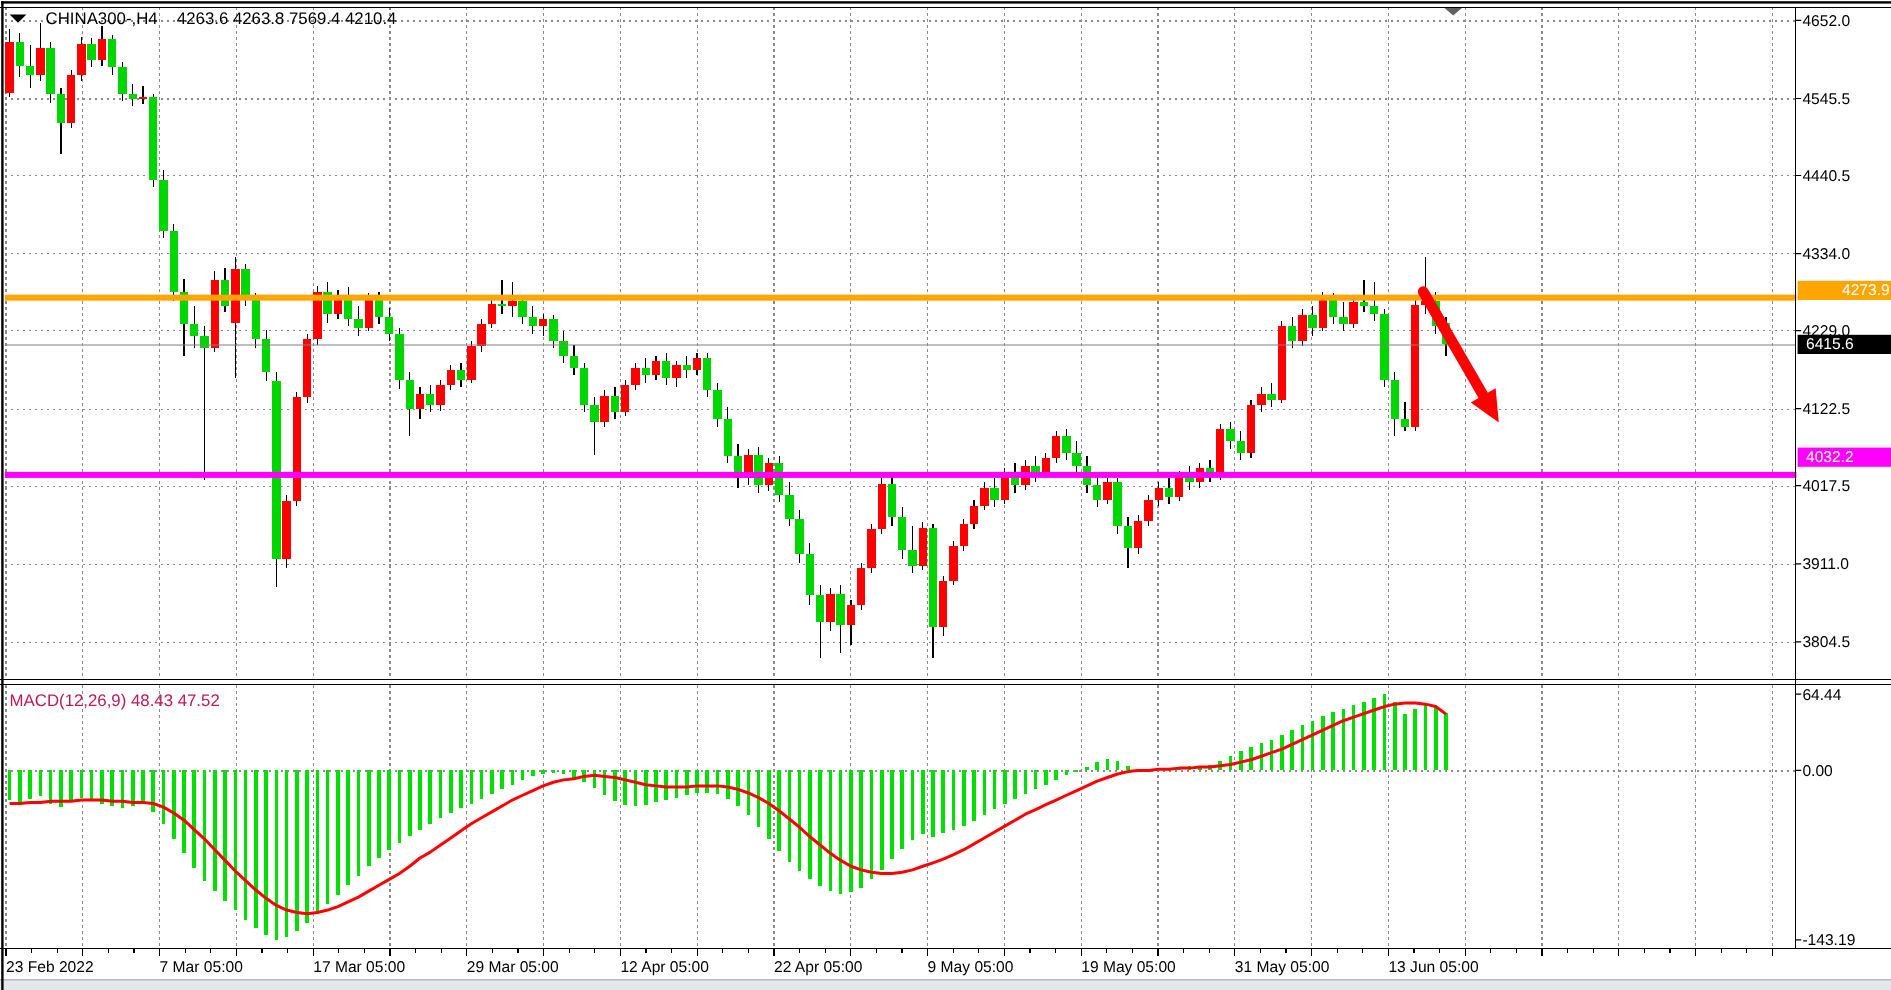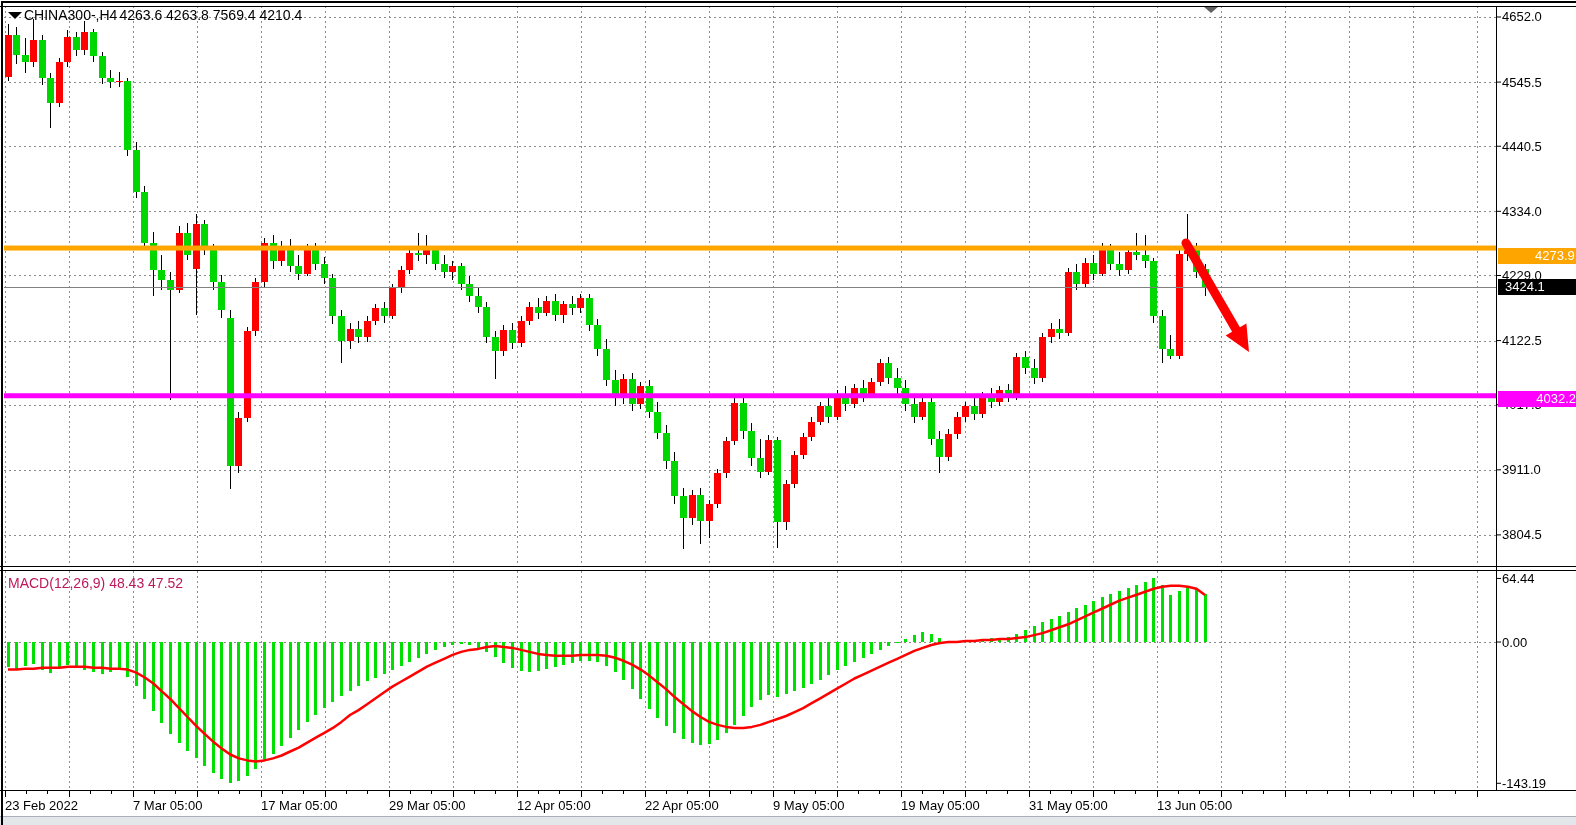--- a/index.html
+++ b/index.html
@@ -1,21 +1,21 @@
 <!DOCTYPE html>
 <html><head>
 <meta charset="utf-8">
 <style>
   html,body{margin:0;padding:0;background:#fff;}
   .root{position:relative;width:1576px;height:825px;background:#ffffff;
         font-family:"Liberation Sans", sans-serif;overflow:hidden;}
   #chart-svg{position:absolute;left:0;top:0;}
   .frame{position:absolute;left:1px;top:1px;right:0;bottom:0;
          border-left:2px solid #000;border-top:2px solid #000;pointer-events:none;}
-  .title{position:absolute;left:8px;top:7px;display:flex;align-items:center;gap:2px;
+  .title{position:absolute;left:8px;top:7px;display:flex;align-items:center;gap:16px;
          font-size:14px;color:#000;white-space:nowrap;}
   .tri{width:0;height:0;border-left:7px solid transparent;border-right:7px solid transparent;
        border-top:7px solid #000;display:inline-block;}
   .macd-title{position:absolute;left:8px;top:575px;font-size:14px;color:#be185d;white-space:nowrap;}
   .lvl{position:absolute;left:1498px;width:78px;height:16px;line-height:16px;
        padding-left:7px;box-sizing:border-box;font-size:13px;color:#fff;}
   .bottom-strip{position:absolute;left:0;right:0;bottom:0;height:8px;
                 background:#e4e7ea;border-top:1px solid #a8afb8;}
   text{font-family:"Liberation Sans", sans-serif;}
 </style>
@@ -920,19 +920,19 @@
     </svg>
 
   <div class="title">
     <span class="tri"></span>
     <span>CHINA300-,H4</span>
     <span>4263.6 4263.8 7569.4 4210.4</span>
   </div>
 
   <div class="macd-title">MACD(12,26,9) 48.43 47.52</div>
 
-  <div class="lvl" id="lvl-res" style="top: 248px; background: rgb(255, 165, 0); padding-left: 37px;">4273.9</div>
-  <div class="lvl" id="lvl-sup" style="top: 391px; background: rgb(255, 0, 255); text-align: right;">4032.2</div>
-  <div class="lvl" id="lvl-last" style="top: 278.856px; background: rgb(0, 0, 0);">3424.1</div>
+  <div class="lvl" id="lvl-res" style="top: 234px; background: rgb(255, 165, 0); padding-left: 37px;">4273.9</div>
+  <div class="lvl" id="lvl-sup" style="top: 373px; background: rgb(255, 0, 255);">4032.2</div>
+  <div class="lvl" id="lvl-last" style="top: 278.856px; background: rgb(0, 0, 0);">6415.6</div>
 
   <div class="bottom-strip"></div>
   <div class="frame"></div>
 </div>
 
 </body></html>

